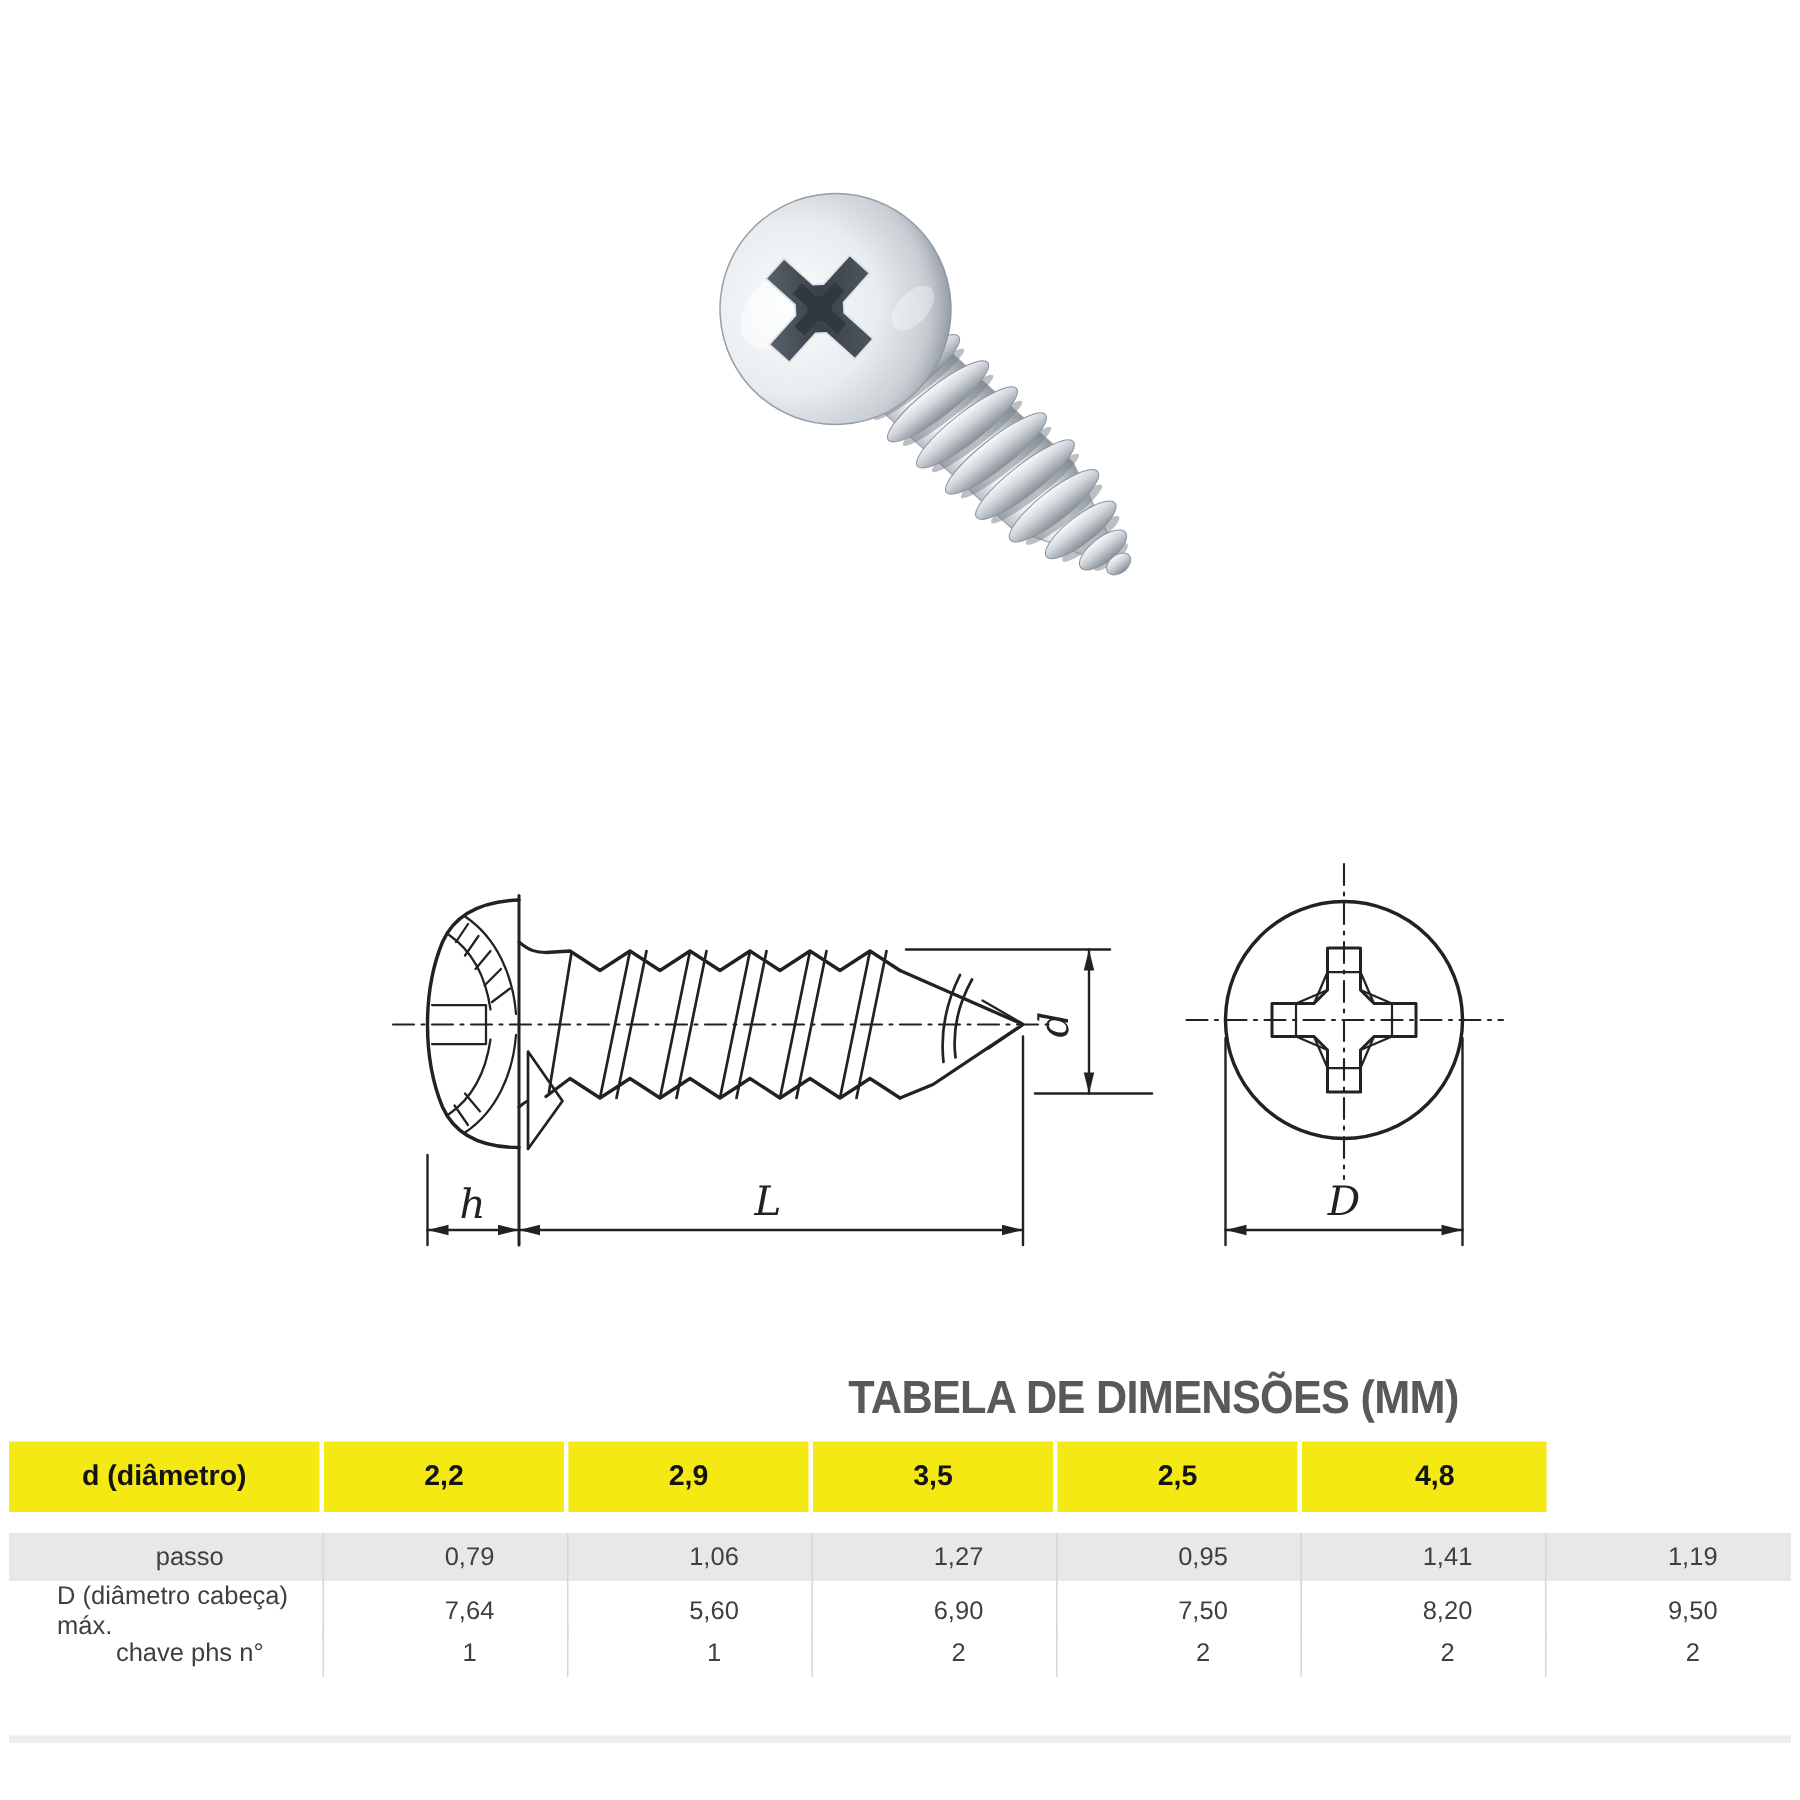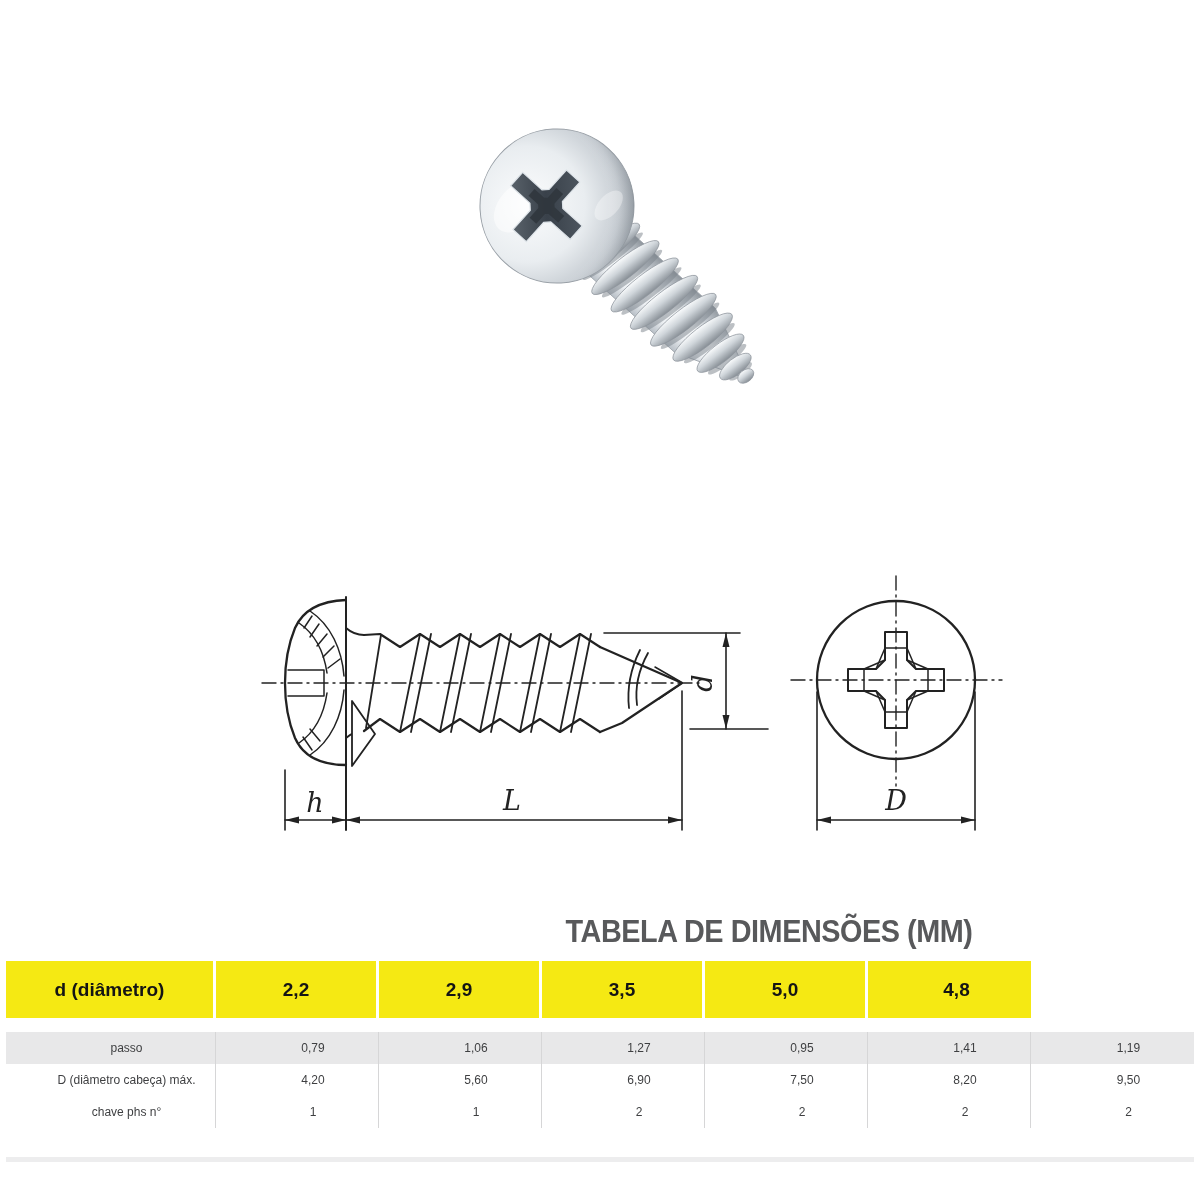--- a/index.html
+++ b/index.html
@@ -12,32 +12,32 @@
   #photo-svg{left:400px;top:60px;width:440px;height:400px;}
   #drawing-svg{left:240px;top:545px;width:780px;height:320px;}
   .dim-label{font-family:"DejaVu Serif",serif;font-style:italic;font-size:27px;fill:#222;}
   
   #table-title{
     top:914px;left:769px;transform:translateX(-50%) scaleX(.93);transform-origin:center;
     font-size:31px;font-weight:bold;color:#58595b;white-space:nowrap;letter-spacing:-.5px;
   }
   #dim-table{left:6px;top:961px;width:1188px;}
   .trow{display:grid;grid-template-columns:210px repeat(6,1fr);}
-  .header-row{height:57px;}
+  .header-row{height:47px;}
   .header-row .cell{
     background:#f5e913;border-right:3px solid #ffffff;
     display:flex;align-items:center;justify-content:center;
     font-size:19px;font-weight:bold;color:#141414;
   }
   .header-row .cell:last-child{border-right:none;padding-left:14px;}
   #table-body{margin-top:14px;}
   #table-body .trow{height:32px;}
   #table-body .cell{
     display:flex;align-items:center;justify-content:center;
-    font-size:12px;color:#3e3f41;border-right:1px solid #d6d6d7;padding-left:32px;
+    font-size:17px;color:#3e3f41;border-right:1px solid #d6d6d7;padding-left:32px;
   }
   #table-body .cell:last-child{border-right:none;}
   .row-odd{background:#e8e8e9;}
   .row-even{background:#ffffff;}
   #table-rule{left:6px;top:1157px;width:1188px;height:5px;background:#ededee;}
 </style>
 </head>
 <body>
 
 <div style="position:absolute;inset:0;">
@@ -193,36 +193,36 @@
   </svg>
 
   <div id="table-title" class="abs">TABELA DE DIMENSÕES (MM)</div>
 
   <div id="dim-table" class="abs">
     <div class="trow header-row">
       <div class="cell">d (diâmetro)</div>
       <div class="cell">2,2</div>
       <div class="cell">2,9</div>
       <div class="cell">3,5</div>
-      <div class="cell">5,0</div>
+      <div class="cell">2,5</div>
       <div class="cell">4,8</div>
     </div>
     <div id="table-body">
       <div class="trow row-odd">
         <div class="cell">passo</div>
         <div class="cell">0,79</div>
         <div class="cell">1,06</div>
         <div class="cell">1,27</div>
         <div class="cell">0,95</div>
         <div class="cell">1,41</div>
         <div class="cell">1,19</div>
       </div>
       <div class="trow row-even">
         <div class="cell">D (diâmetro cabeça) máx.</div>
-        <div class="cell">4,20</div>
+        <div class="cell">7,64</div>
         <div class="cell">5,60</div>
         <div class="cell">6,90</div>
         <div class="cell">7,50</div>
         <div class="cell">8,20</div>
         <div class="cell">9,50</div>
       </div>
       <div class="trow row-even">
         <div class="cell">chave phs n°</div>
         <div class="cell">1</div>
         <div class="cell">1</div>

